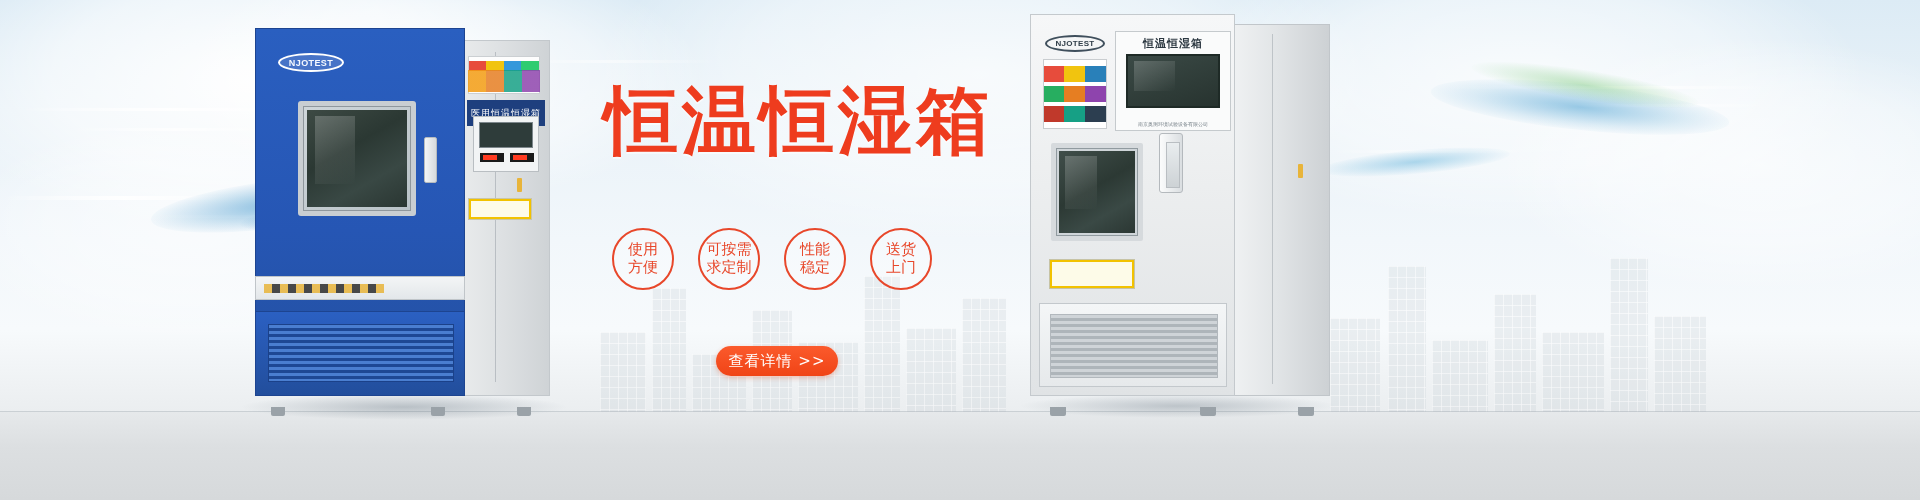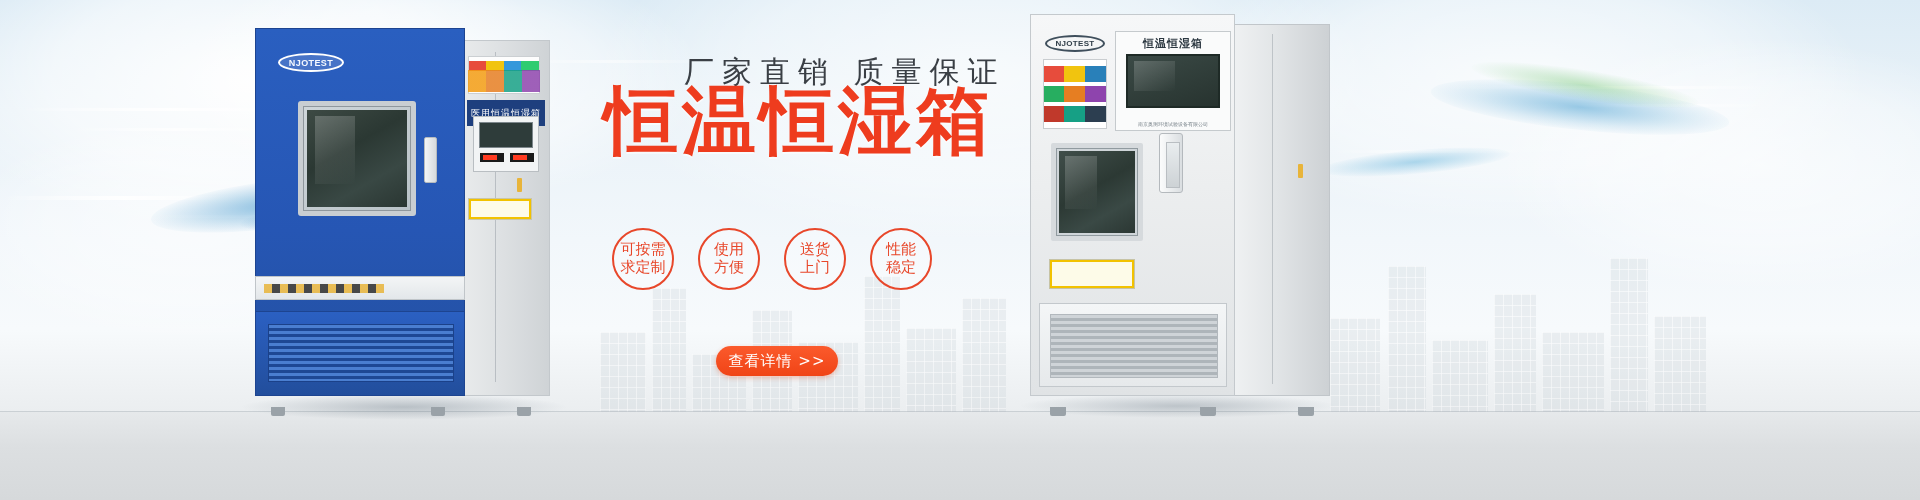--- a/index.html
+++ b/index.html
@@ -463,40 +463,39 @@
       </div>
     </div>
 
     <div class="pr-feet" style="left:20px;"></div>
     <div class="pr-feet" style="left:170px;"></div>
     <div class="pr-feet" style="left:268px;"></div>
   </div>
 
   <div class="copy">
 
-    <div class="kicker">厂家直销  质量保证</div>
 
     <div class="headline">恒温恒湿箱</div>
 
 
     <div class="features">
+      <div class="feature">
+        <span>使用</span>
+        <span>方便</span>
+      </div>
       <div class="feature">
         <span>可按需</span>
         <span>求定制</span>
       </div>
       <div class="feature">
-        <span>使用</span>
-        <span>方便</span>
+        <span>性能</span>
+        <span>稳定</span>
       </div>
       <div class="feature">
         <span>送货</span>
         <span>上门</span>
       </div>
-      <div class="feature">
-        <span>性能</span>
-        <span>稳定</span>
-      </div>
     </div>
 
     <div class="cta">查看详情 &gt;&gt;</div>
   </div>
 
 </div>
 
 </body></html>

